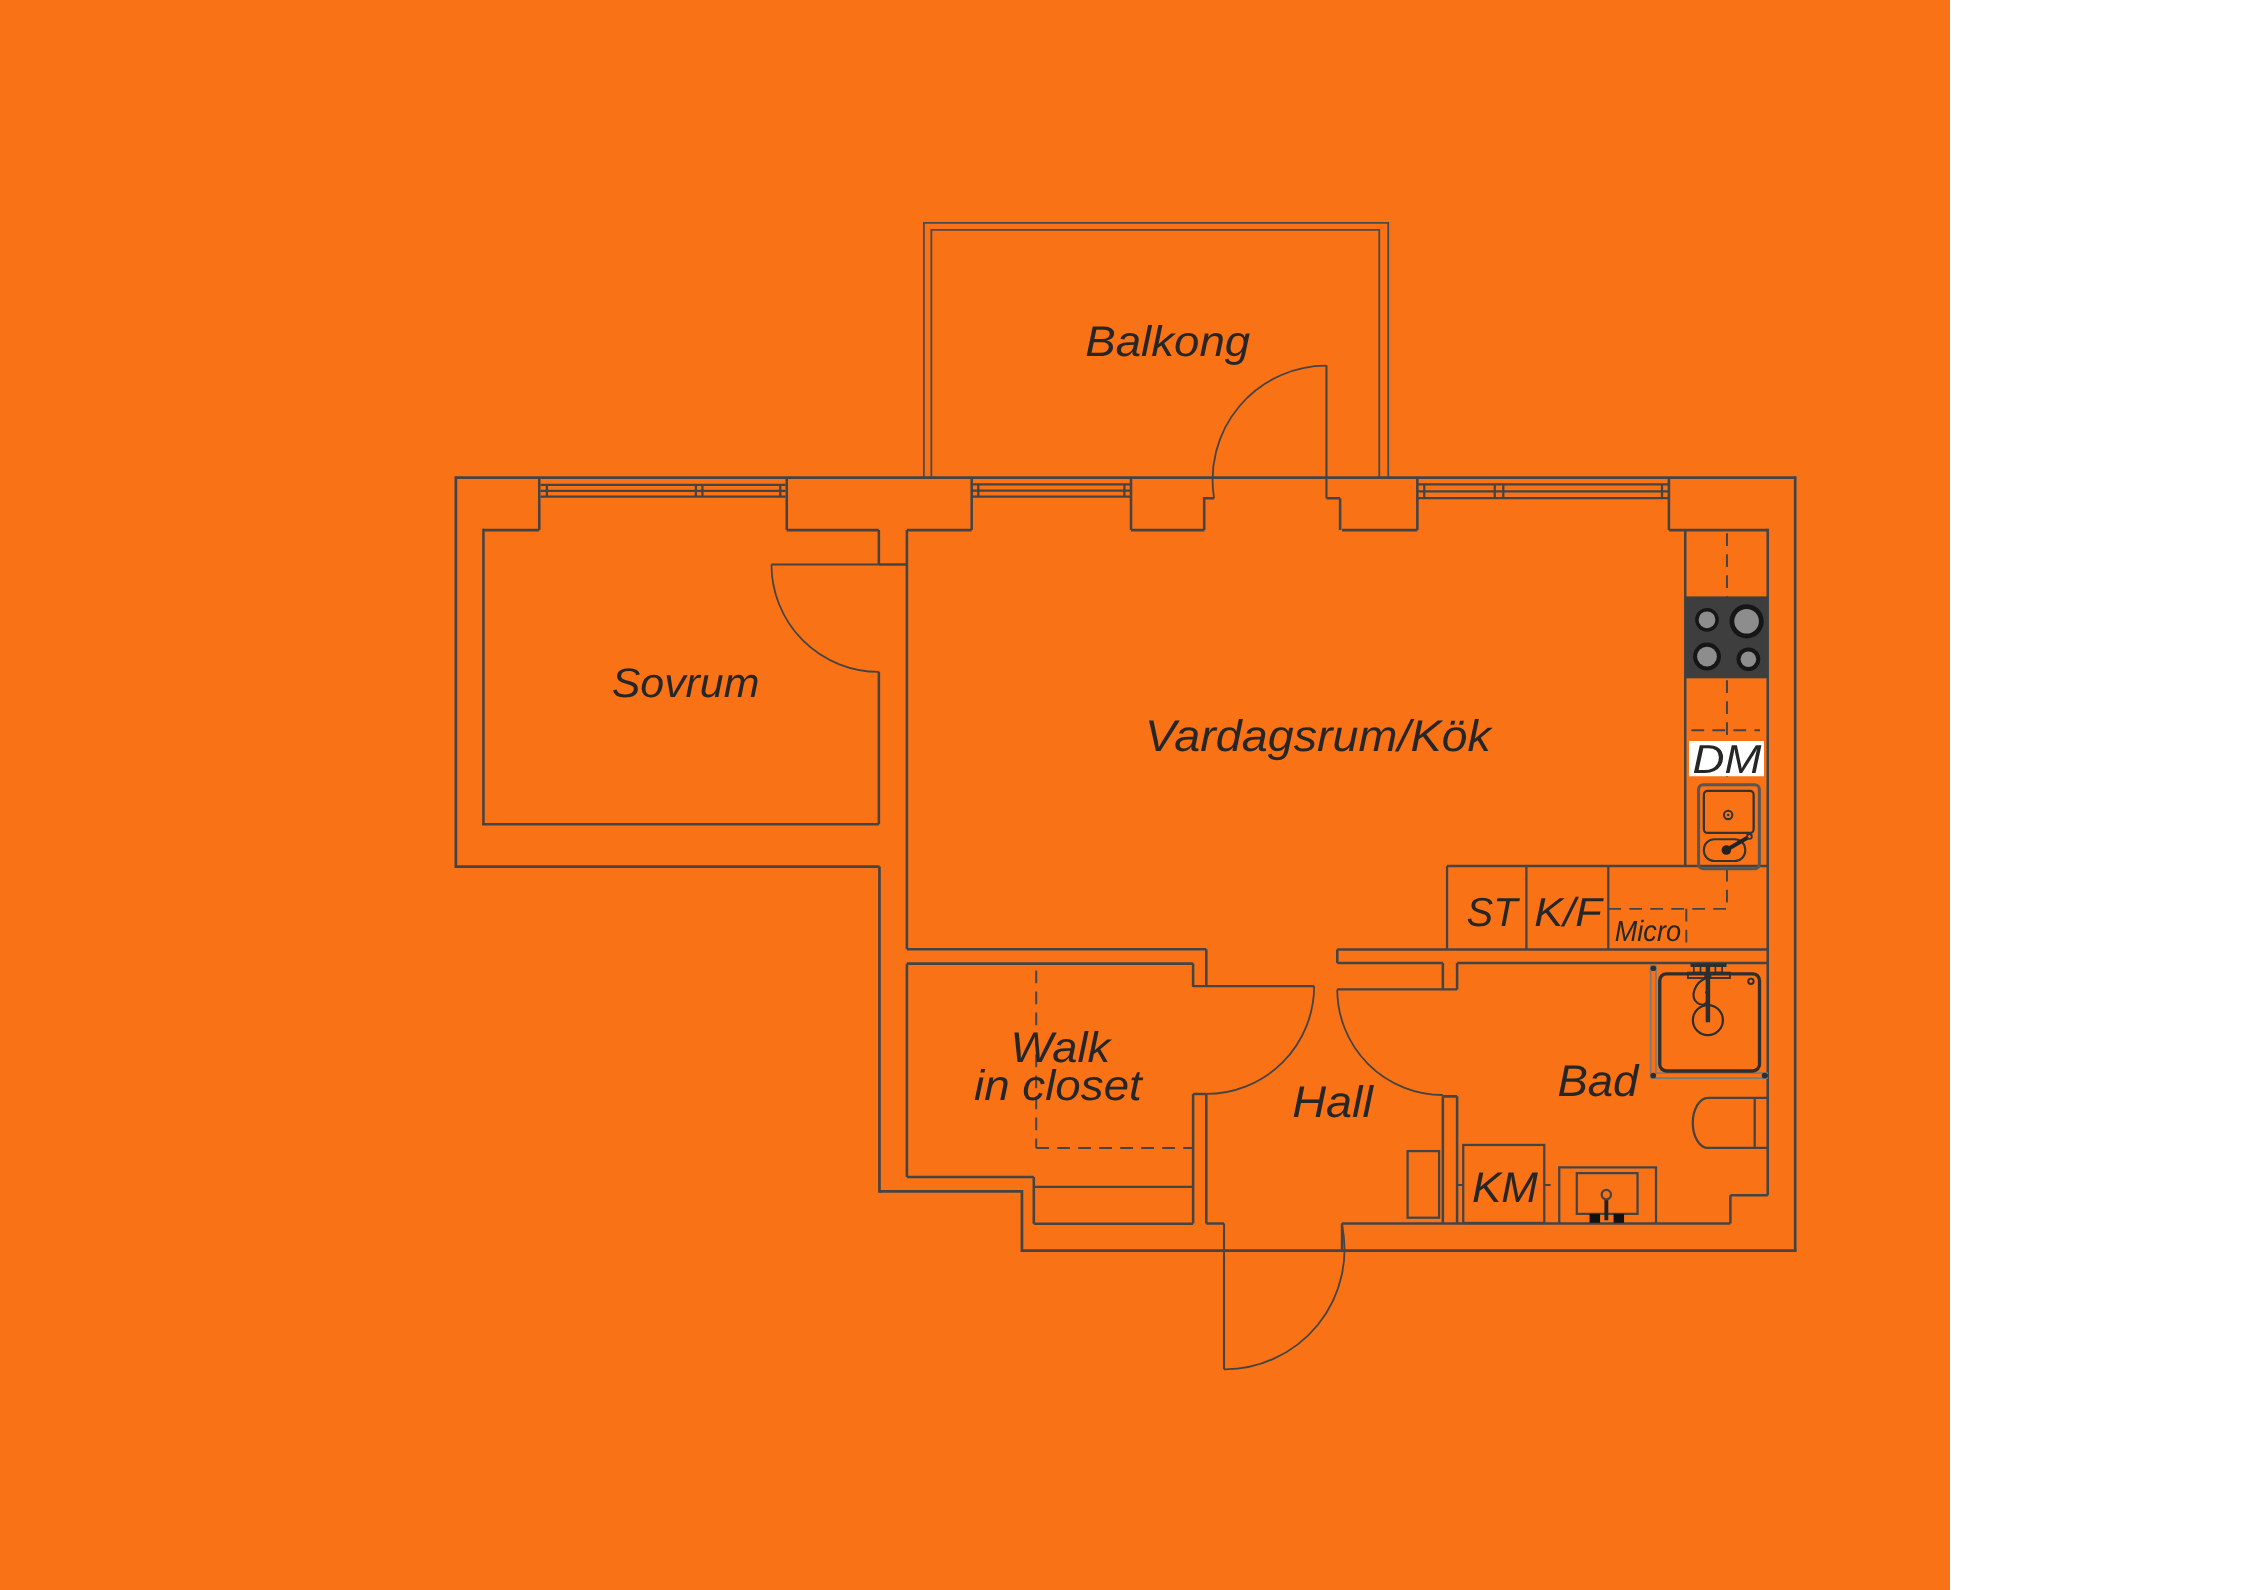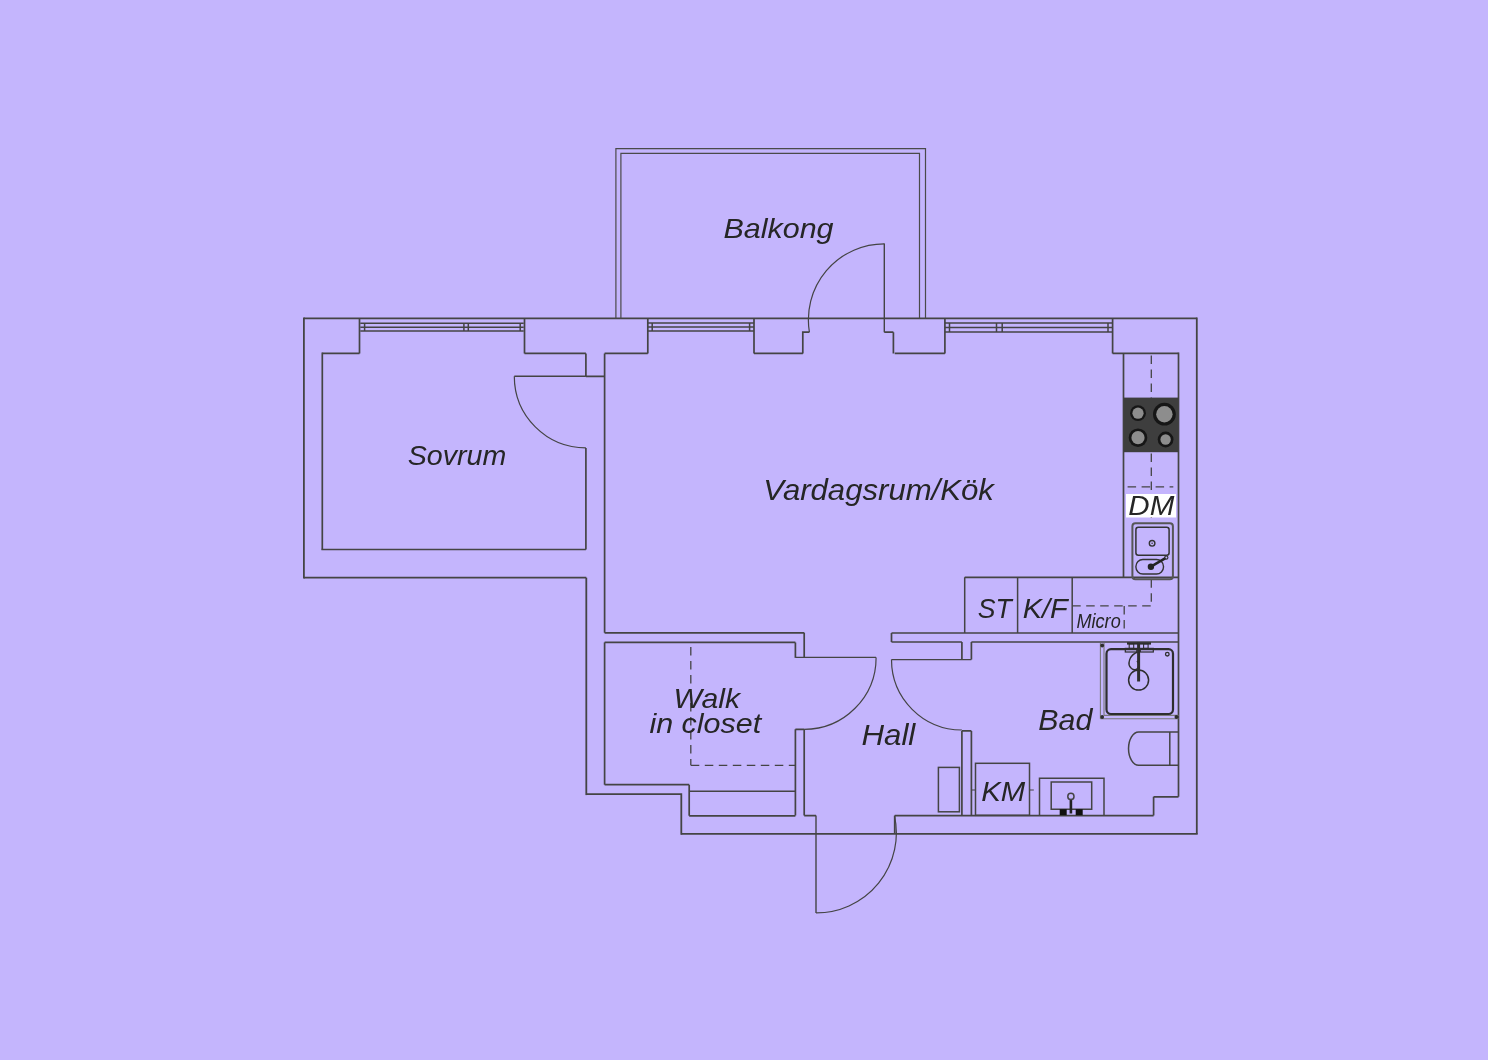--- a/index.html
+++ b/index.html
@@ -1,16 +1,16 @@
 <!DOCTYPE html>
 <html><head>
 <meta charset="utf-8">
 <style>
   html,body{margin:0;padding:0;background:#ffffff;}
-  .page{width:1488px;height:1060px;position:relative;background:#c4b5fd;overflow:hidden;}
+  .page{width:1300px;height:1060px;position:relative;background:#f97316;overflow:hidden;}
   svg{filter:opacity(0.999) blur(0.35px);}
   text{font-family:"Liberation Sans",sans-serif;font-style:italic;fill:#262626;}
 </style>
 </head>
 <body>
 <div class="page">
 <svg width="1500" height="1060" viewBox="0 0 1500 1060" fill="none" stroke-linecap="butt">
 <g stroke="#444444" stroke-width="1.8">
 
   <path d="M303.9,318.4 H1196.8"></path>

